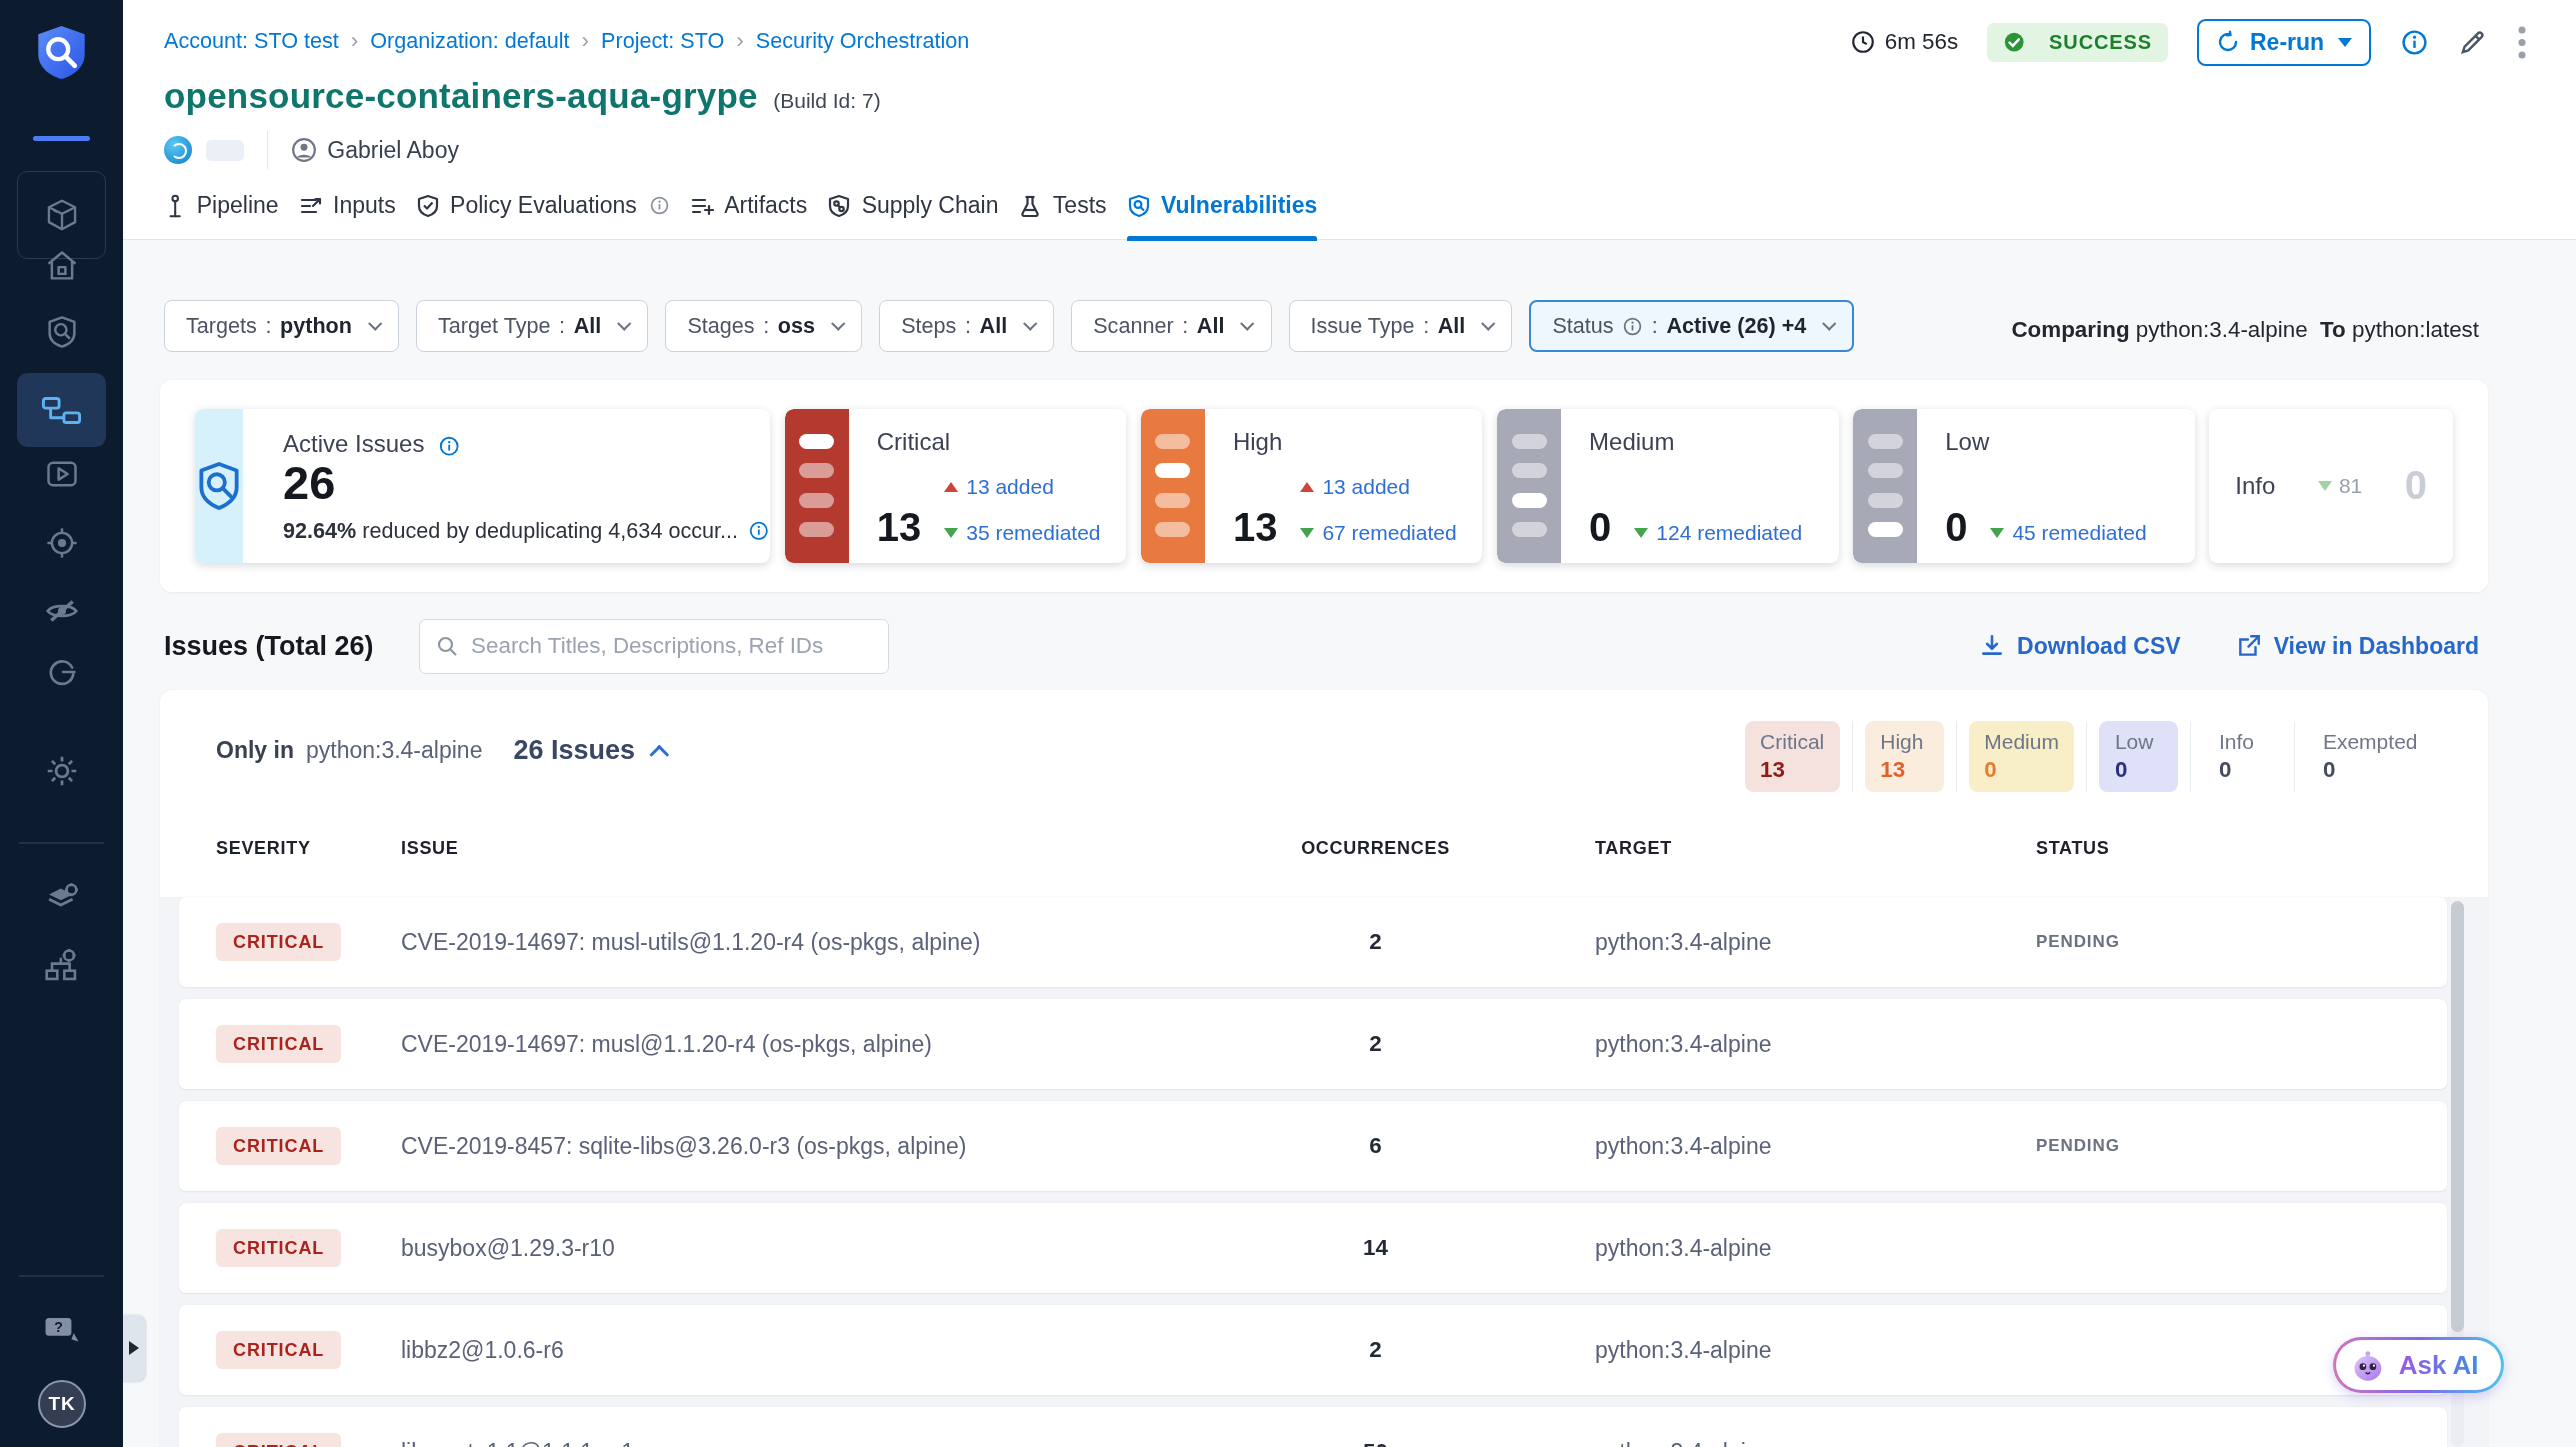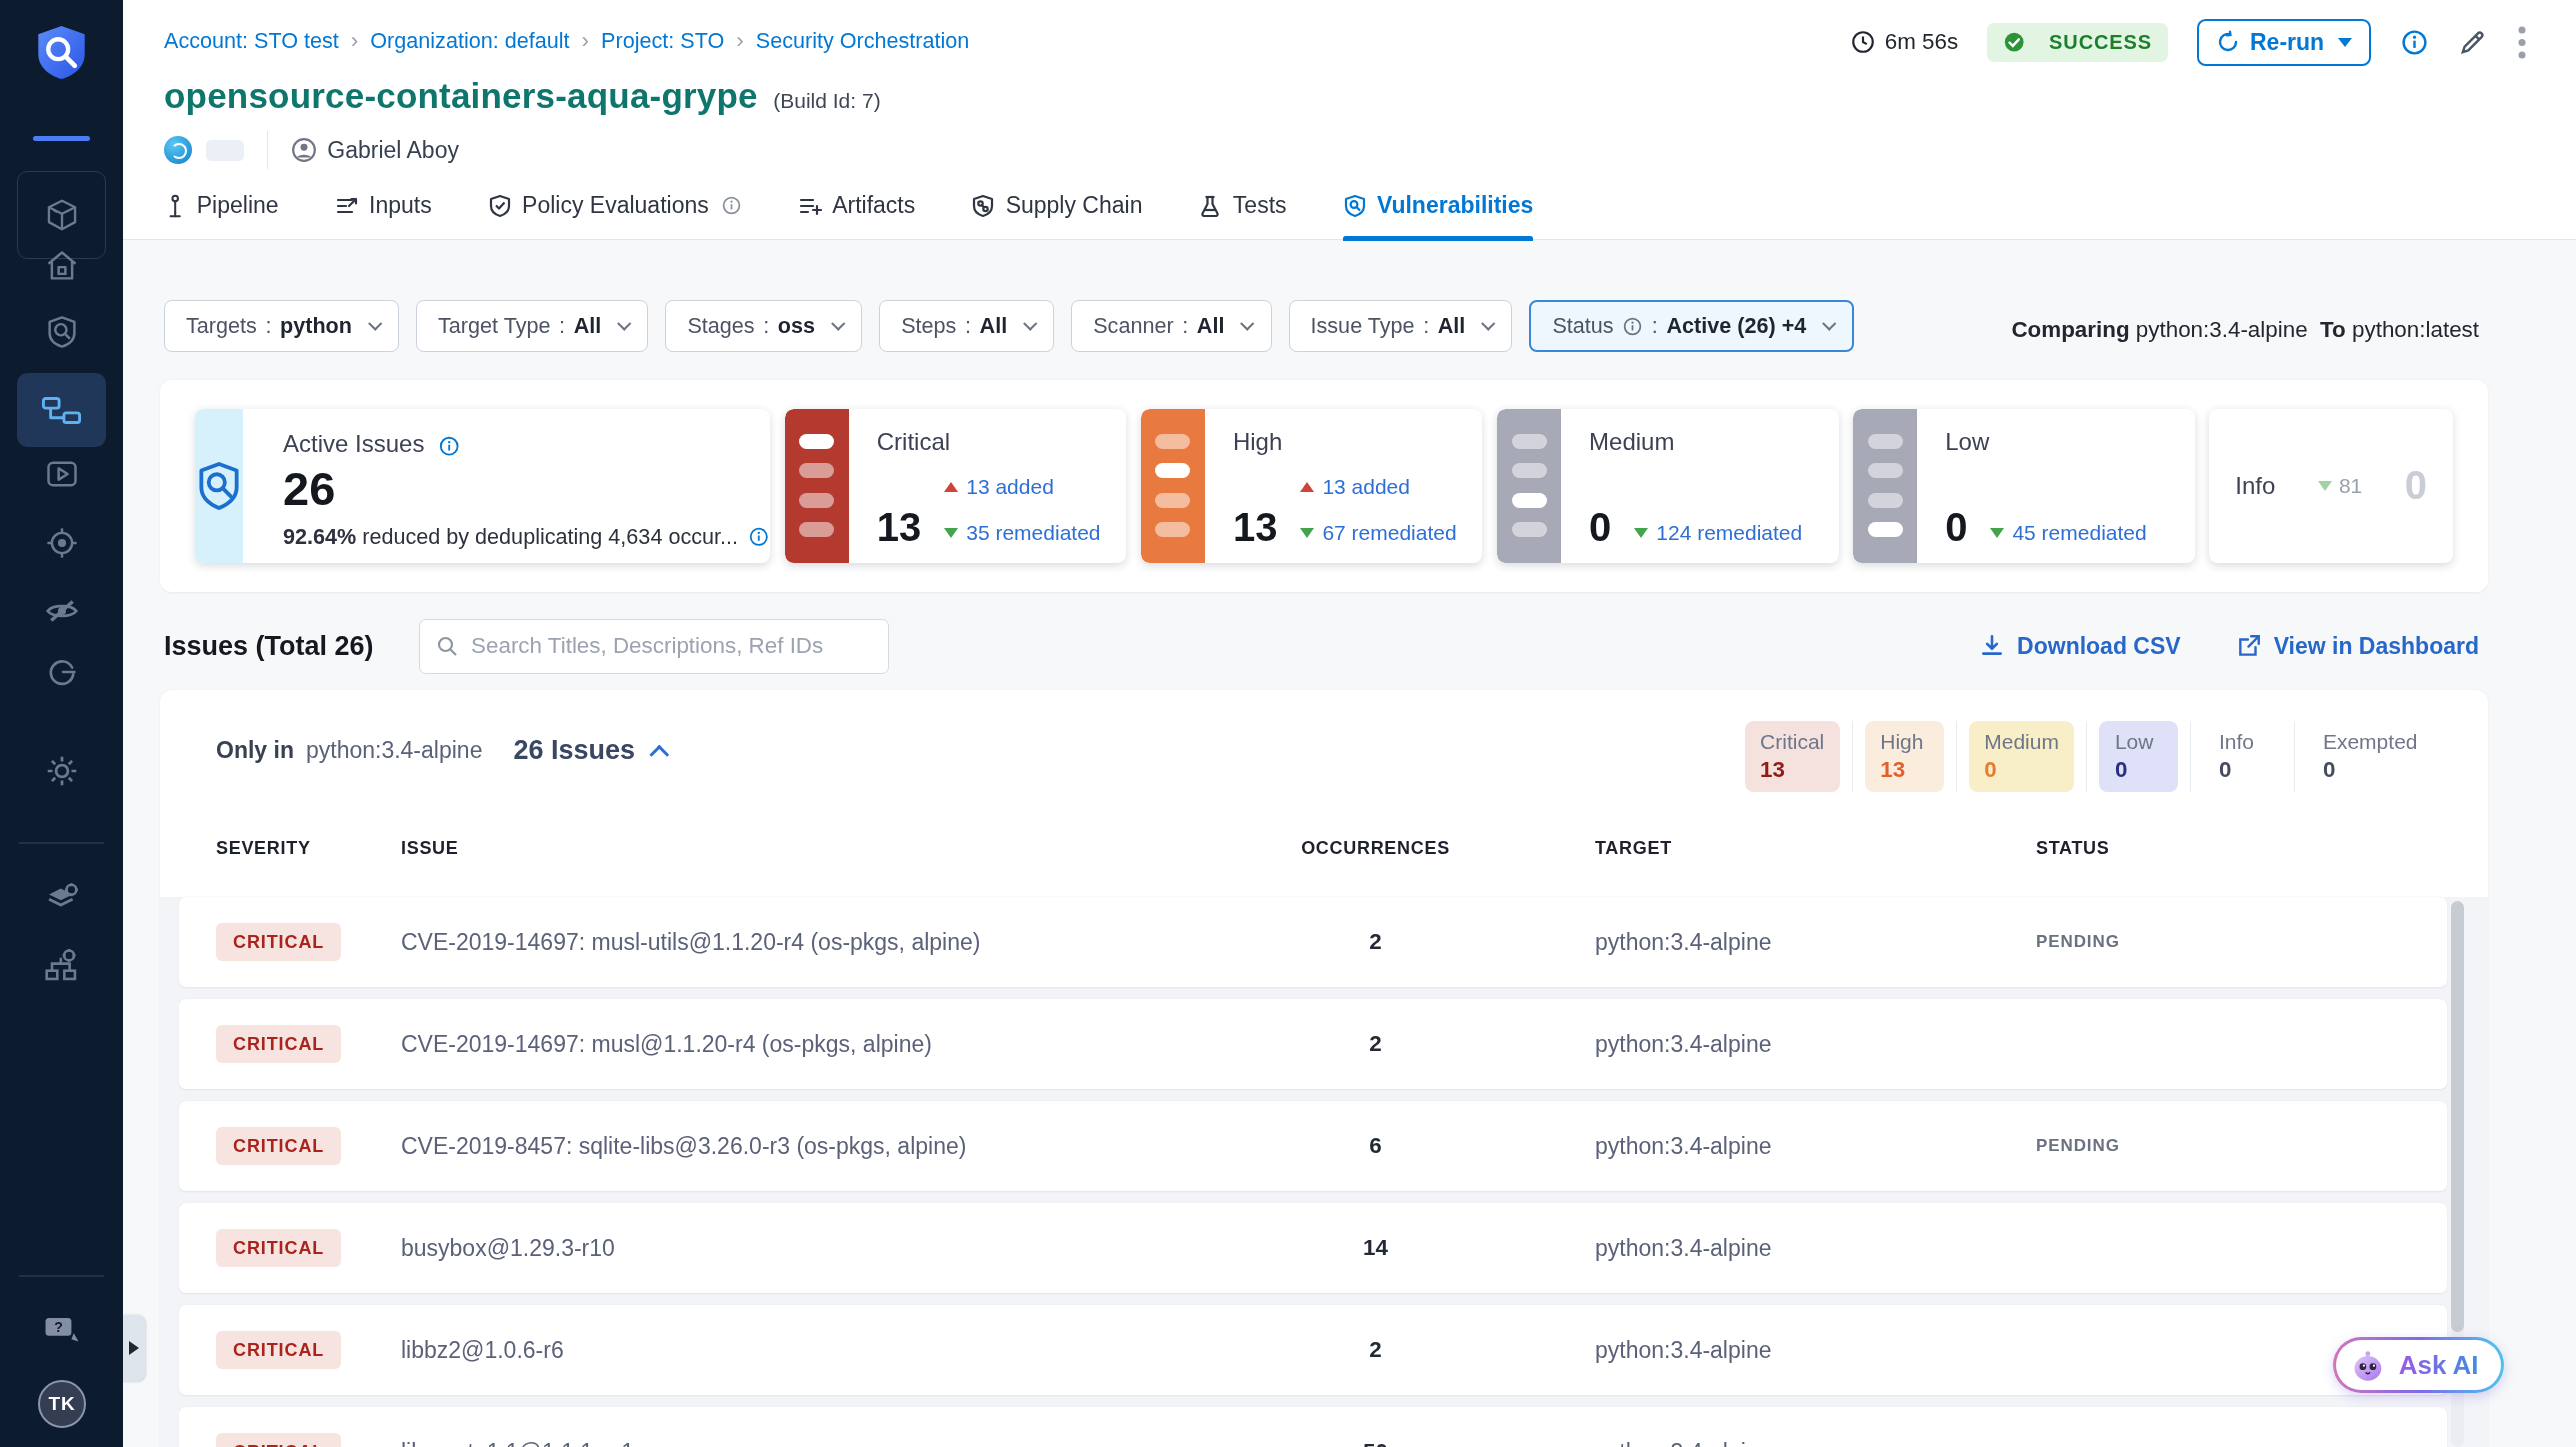--- a/index.html
+++ b/index.html
@@ -35,21 +35,21 @@
   #page-title { font-size:35px; font-weight:bold; color:#0f766e; letter-spacing:0.2px; }
   #build-id { font-size:21px; color:#3f4754; }
   #meta-row { position:absolute; left:41px; top:131px; display:flex; align-items:center; gap:14px; }
   #aqua-dot { width:28px; height:28px; border-radius:50%; background:radial-gradient(circle at 35% 30%, #5cc8f5, #0b7ec9); position:relative; }
   #aqua-dot::after{content:"";position:absolute;left:7px;top:7px;width:12px;height:12px;border:2.6px solid #fff;border-radius:50%;border-left-color:transparent;}
   #meta-pill { width:38px; height:21px; background:#eaf0f6; border-radius:5.2px; }
   #meta-div { width:1.7px; height:38px; background:#e2e6ec; margin:0 8.6px; }
   #author { display:flex; align-items:center; gap:10.4px; font-size:23px; color:#374151; }
 
   
-  #tabs { position:absolute; left:41px; bottom:0; height:67px; display:flex; align-items:center; gap:56px; }
+  #tabs { position:absolute; left:41px; bottom:0; height:67px; display:flex; align-items:center; gap:20px; }
   .tab { position:relative; height:67px; display:flex; align-items:center; gap:10.4px; font-size:23px; color:#2f3542; cursor:pointer; }
   .tab .ticon { display:flex; }
   .tab.active { color:#0278d5; font-weight:bold; }
   .tab.active::after { content:""; position:absolute; left:0; right:0; bottom:-1.7px; height:5.2px; background:#0278d5; border-radius:2.6px 2.6px 0 0; }
   .tab .tinfo { margin-left:1.7px; display:flex; }
 
   
   #filters { position:absolute; left:164px; top:300px; display:flex; gap:17px; }
   .filter { height:52px; background:#fff; border:1.7px solid #ccd2db; border-radius:7.8px; display:flex; align-items:center; gap:8.6px; padding:0 21px; font-size:21.6px; cursor:pointer; white-space:nowrap; }
   .filter .f-label { color:#4c5363; }
@@ -62,21 +62,21 @@
   #comparing b { font-weight:bold; }
 
   
   #cards-panel { position:absolute; left:160px; top:380px; width:2328px; height:212px; background:#fff; border-radius:12px; box-shadow:0 0.9px 2.6px rgba(25,35,55,.06); }
   #cards-row { position:absolute; left:35px; top:28.5px; right:35px; display:flex; gap:14.7px; }
   .card { background:#fff; border-radius:8.6px; box-shadow:0 2.6px 8.6px rgba(25,35,55,.16); height:154px; display:flex; overflow:hidden; }
   #active-card { width:576px; }
   #active-icon-wrap { width:92px; background:#d6f1fb; display:flex; align-items:center; justify-content:center; }
   #active-body { flex:1; padding:21px 22.4px 17px 40px; display:flex; flex-direction:column; }
   .card-title { font-size:24px; color:#3c4254; display:flex; align-items:flex-end; gap:14px; }
-  #active-count { font-size:47px; font-weight:bold; color:#15191f; margin-top:7px; line-height:1; }
+  #active-count { font-size:47px; font-weight:bold; color:#15191f; margin-top:1px; line-height:1; }
   #active-sub { margin-top:12px; font-size:21.6px; color:#2c313c; display:flex; align-items:center; gap:10.4px; white-space:nowrap; }
   #active-sub b { font-weight:bold; }
 
   .sev-card { width:342px; }
   .sev-strip { width:64px; display:flex; flex-direction:column; align-items:center; justify-content:center; gap:14.7px; border-radius:8.6px 0 0 8.6px; }
   .sev-dash { width:35px; height:14.7px; border-radius:7.8px; background:rgba(255,255,255,.5); }
   .sev-dash.on { background:#ffffff; }
   .sev-body { flex:1; padding:19px 17px 15.5px 28px; display:flex; flex-direction:column; justify-content:space-between; }
   .sev-bottom { display:flex; align-items:flex-end; gap:22.4px; }
   .sev-count { font-size:40px; font-weight:bold; color:#15191f; line-height:1; }

